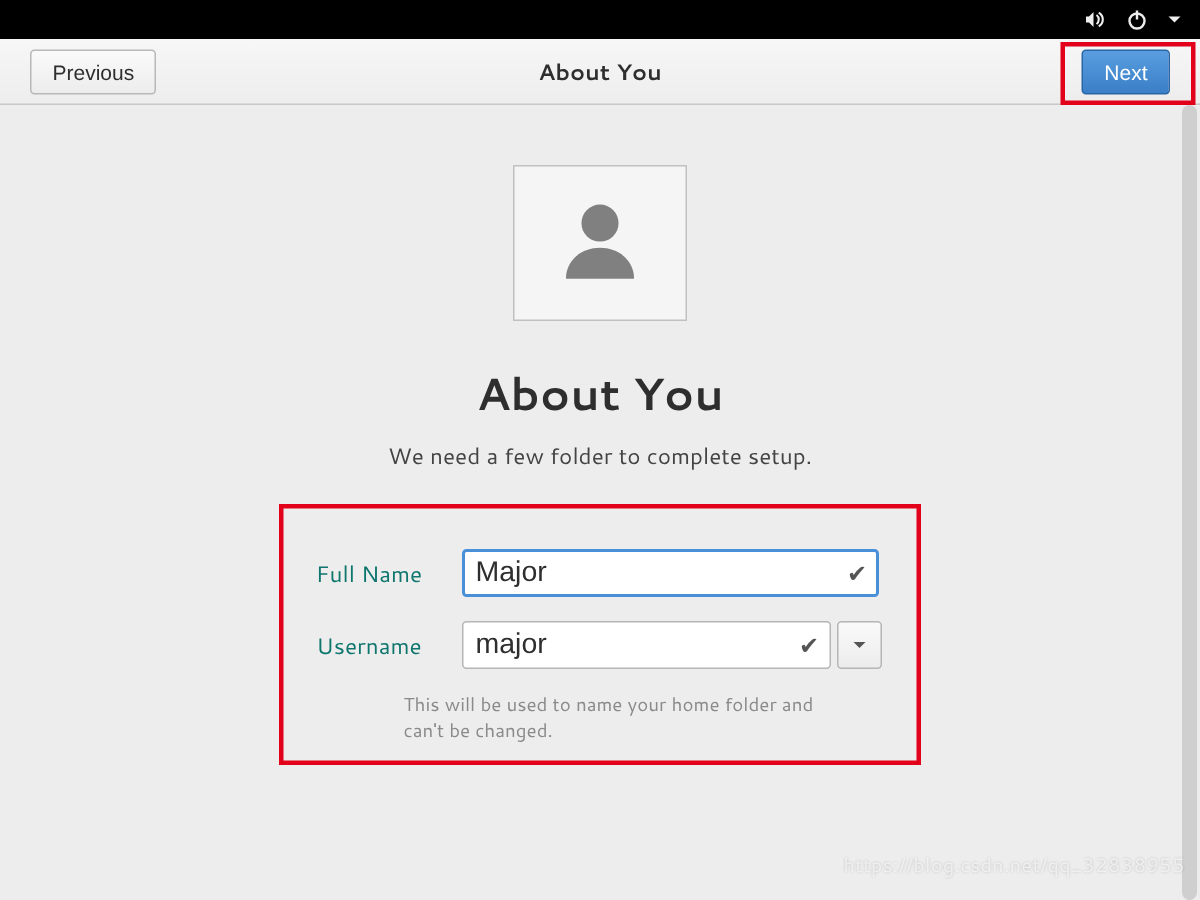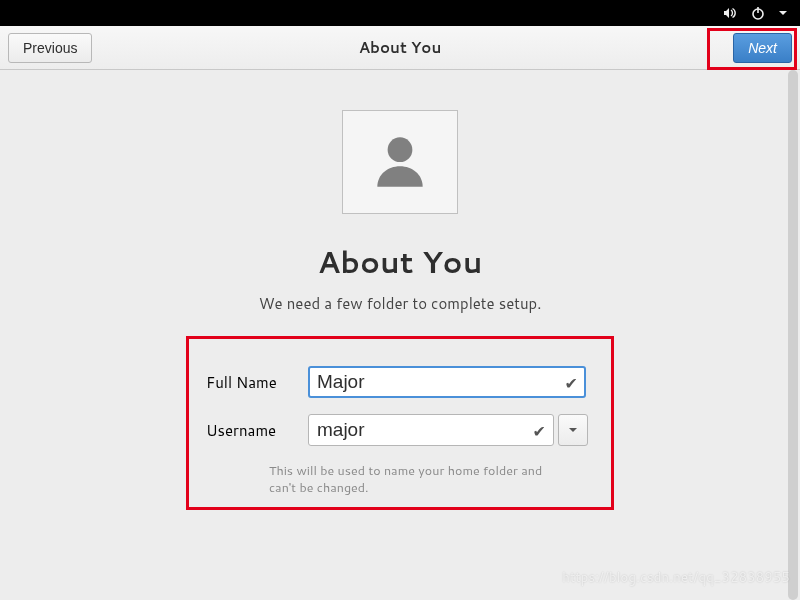--- a/index.html
+++ b/index.html
@@ -21,21 +21,21 @@
       gap: 12px;
     }
     .topbar .icon { color: #eee; display: inline-flex; }
     .headerbar {
       height: 44px;
       background: linear-gradient(#f7f7f7, #ededed);
       border-bottom: 1px solid #c8c8c8;
       display: flex;
       align-items: center;
       justify-content: space-between;
-      padding: 0 8px;
+      padding: 0 20px;
       position: relative;
     }
     .headerbar .title {
       position: absolute;
       left: 50%;
       transform: translateX(-50%);
       font-size: 15px;
       font-weight: 700;
       color: #2e2e2e;
     }
@@ -46,21 +46,20 @@
       border-radius: 3px;
       background: linear-gradient(#fafafa, #ececec);
       font-size: 14px;
       color: #2e2e2e;
       cursor: pointer;
     }
     .btn-suggested {
       background: linear-gradient(#5a9ee0, #3a7fc7);
       border: 1px solid #2a65a6;
       color: #fff;
-      font-style: italic;
     }
     .highlight-next {
       position: absolute;
       right: 3px;
       top: 28px;
       width: 90px;
       height: 42px;
       border: 3px solid #e2001a;
       pointer-events: none;
       z-index: 50;
@@ -109,24 +108,24 @@
       border: 3px solid #e2001a;
       pointer-events: none;
     }
     .form-row {
       display: flex;
       align-items: center;
       margin-bottom: 16px;
     }
     .form-row label {
       width: 80px;
-      text-align: left;
+      text-align: center;
       margin-right: 22px;
       font-size: 15px;
-      color: #000000;
+      color: #0f766e;
     }
     .input-container {
       position: relative;
       display: flex;
       align-items: center;
     }
     .text-input {
       width: 278px;
       height: 32px;
       border: 1px solid #b6b6b6;

